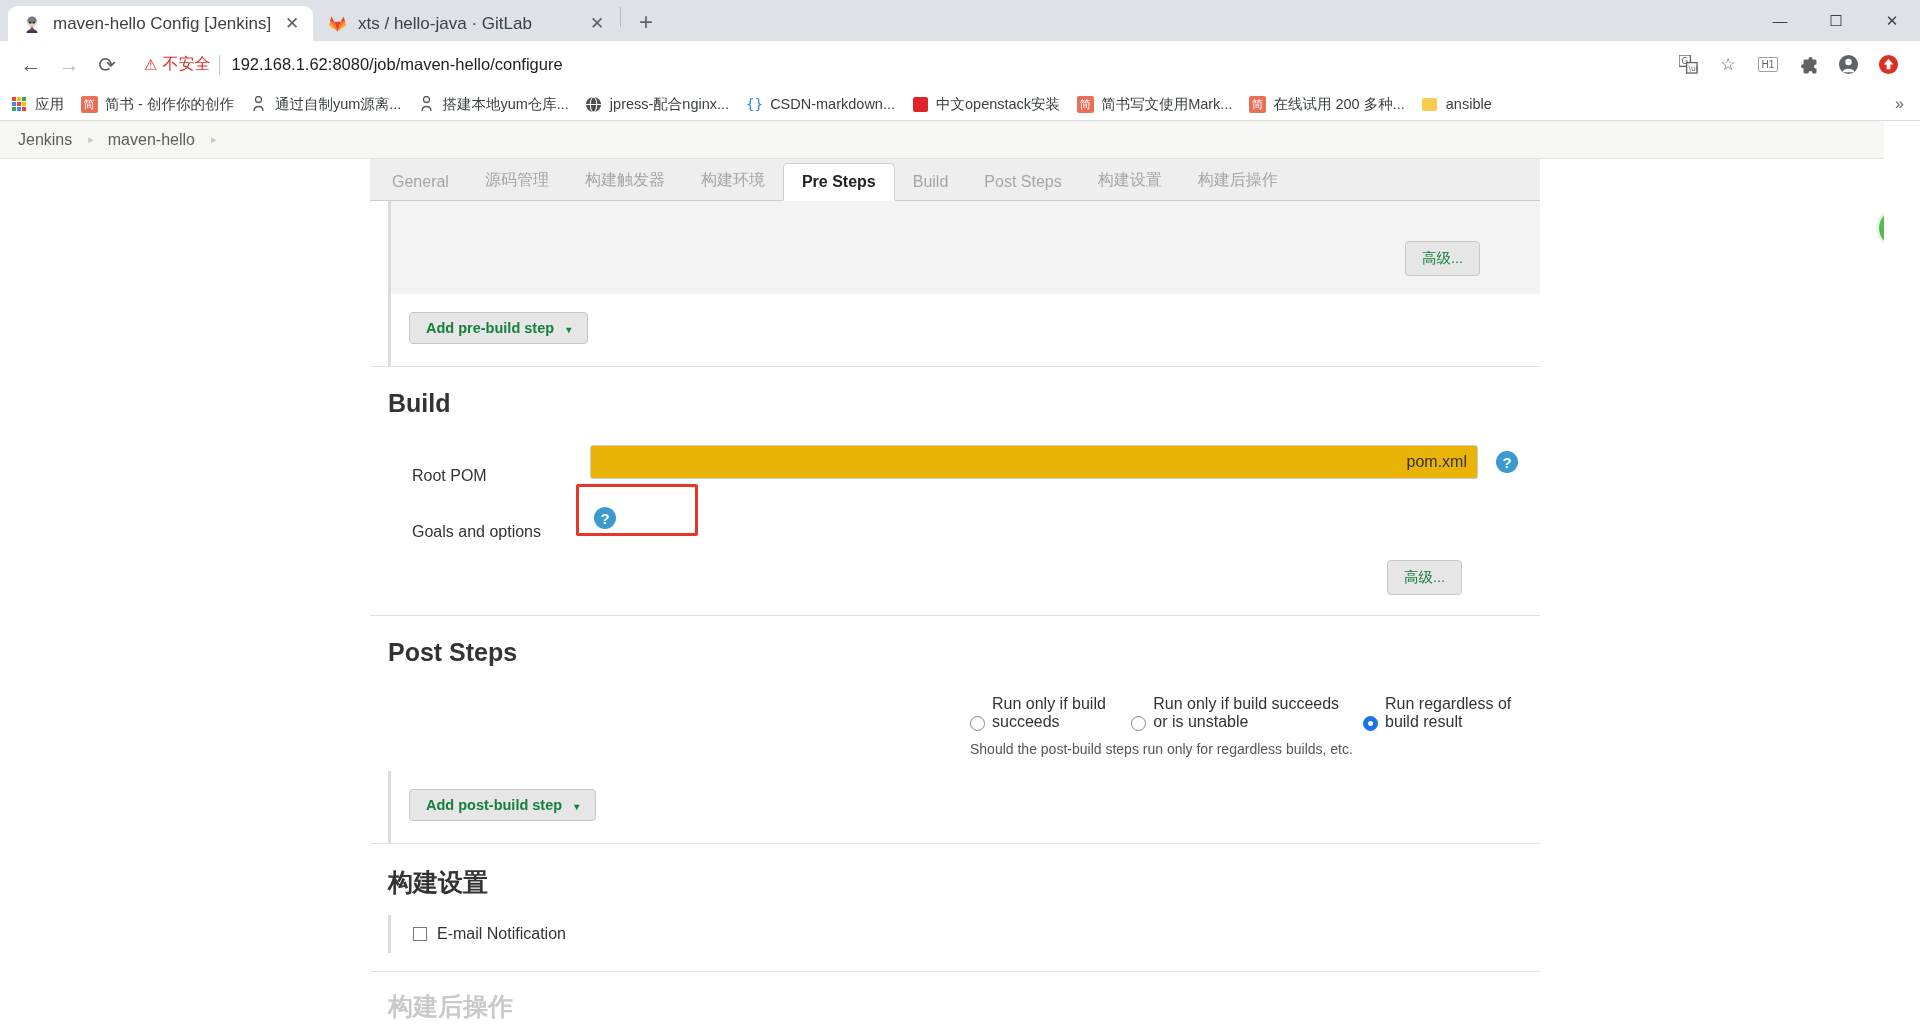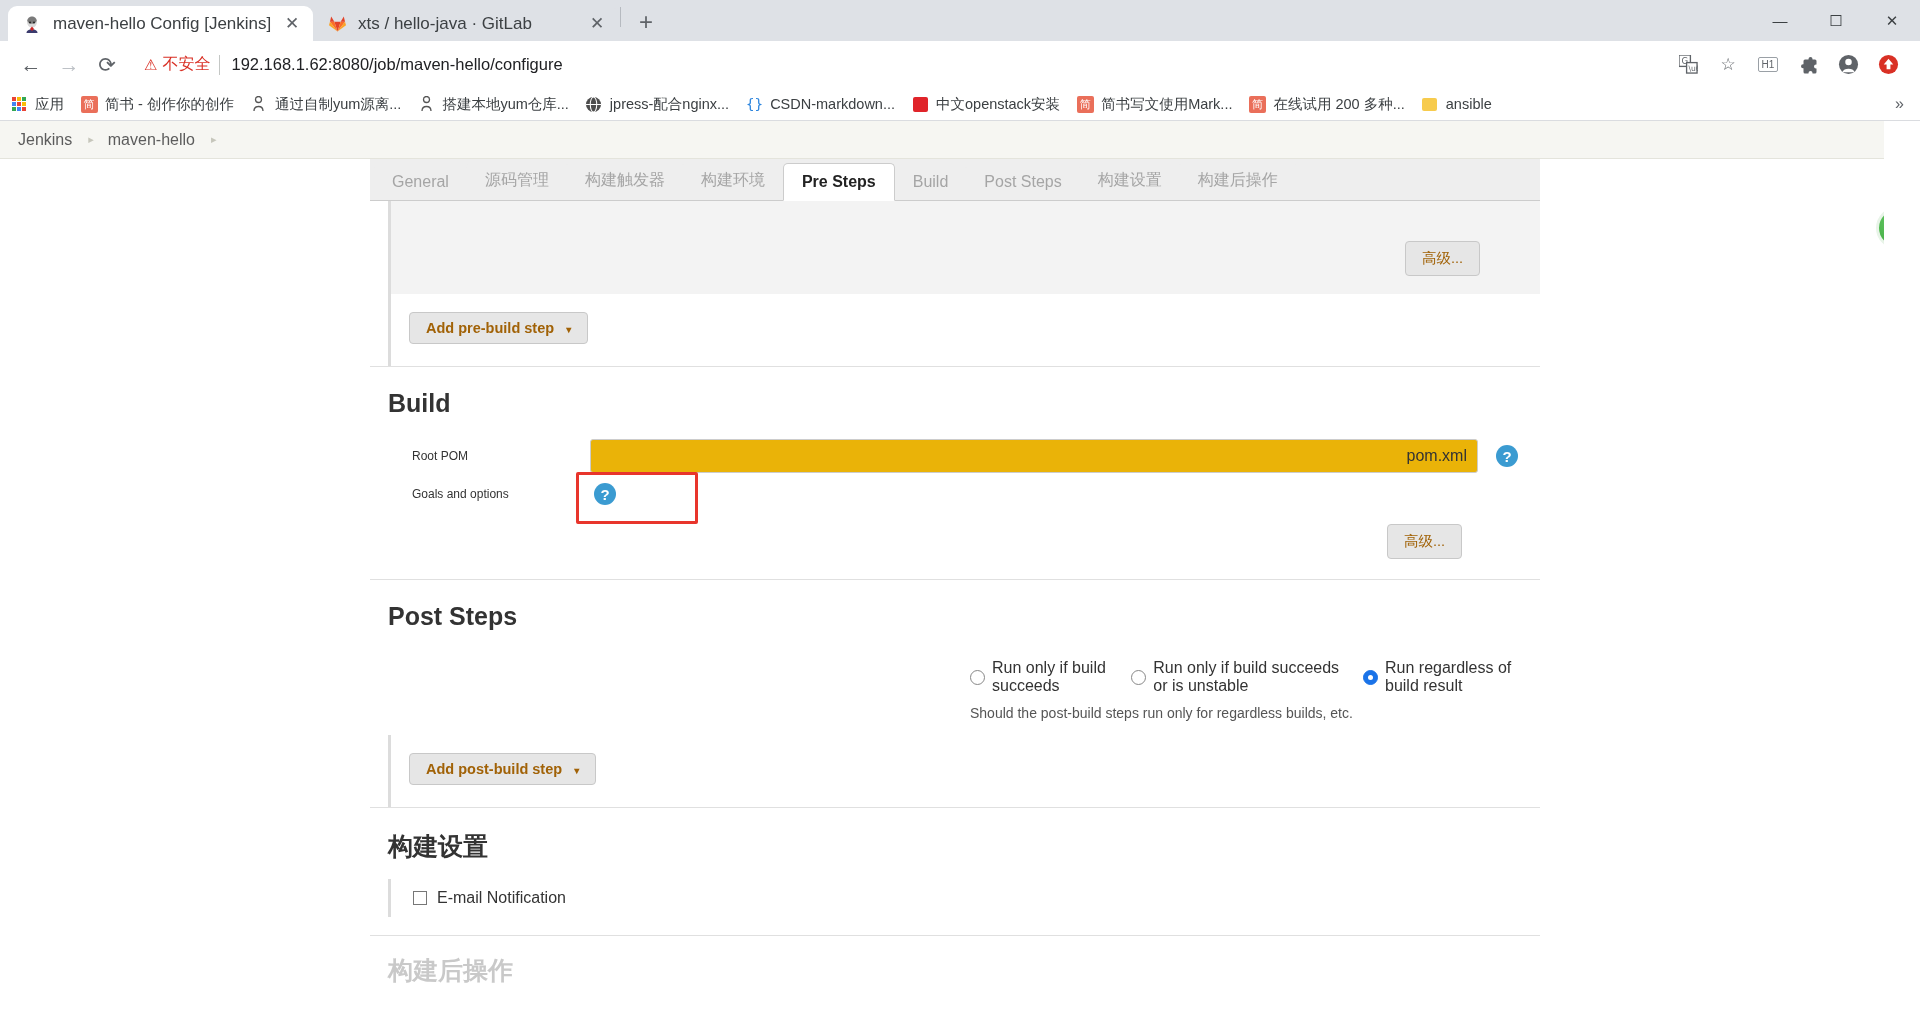--- a/index.html
+++ b/index.html
@@ -150,21 +150,21 @@
   .section-area { background:#fff; }
 
   .greyblock {
     background:#f3f3f3; margin: 0 0 0 18px; padding: 18px 0 18px 0;
     border-left: 3px solid #dcdcdc; position:relative;
   }
   .envline { padding-left: 94px; font-size:15.5px; color:#333; }
   .envline a { color:#4a1f8f; text-decoration:underline; }
   .btn-grey {
     display:inline-block; background:#e6e6e6; border:1px solid #c8c8c8;
-    border-radius:4px; padding:7px 16px; font-size:14.5px; color:#a16207;
+    border-radius:4px; padding:7px 16px; font-size:14.5px; color:#15803d;
     font-weight: bold;
   }
   .btn-grey.plain { font-weight: normal; }
   .adv-wrap { text-align:right; padding-right: 60px; }
 
   .addstep-wrap {
     padding: 18px 0 22px 18px; border-left:3px solid #dcdcdc; margin-left:18px;
     background:#fff;
   }
   .caret { font-size: 10px; margin-left: 8px; }
@@ -174,21 +174,21 @@
   h2.sect {
     font-size: 25px; color:#333; font-weight:bold;
     padding: 22px 0 16px 18px; font-family:"Liberation Sans", sans-serif;
   }
 
   .row {
     display:flex; align-items:center; padding: 5px 0 5px 0; position:relative;
   }
   .row .lbl {
     width: 220px; flex:0 0 220px; text-align:left; padding-left: 42px;
-    font-size: 12px; color:#333;
+    font-size: 16px; color:#333;margin-top:28px;
   }
   .row .fieldwrap { flex:1 1 auto; position:relative; padding-right: 14px; }
   .textinput {
     width: 100%; height: 34px; border:1px solid #ccc; border-radius:3px;
     padding: 0 10px; font-size:16px; color:#333;
     font-family:"Liberation Sans", sans-serif; background:#eab308;text-align:right;
   }
   .helpicon {
     width: 22px; height:22px; border-radius:50%;
     background:#3b9bd1; color:#fff; font-size:15px; font-weight:bold;
@@ -198,21 +198,21 @@
   .redbox {
     position:absolute; border: 3px solid #e8352c; border-radius:2px;
     pointer-events:none;
   }
   .redtext {
     position:absolute; color:#e8352c; font-size:18px; font-weight:bold;
     font-family:"DejaVu Sans", sans-serif;
   }
 
   .radio-row { display:flex; align-items:center; padding-left: 600px; margin-top: 12px;}
-  .radio-item { display:flex; align-items:center; margin-right: 14px; font-size:16px; color:#333;}
+  .radio-item { display:flex; align-items:flex-end; margin-right: 14px; font-size:16px; color:#333;}
   .radio {
     width:15px;height:15px;border-radius:50%;border:1px solid #888;
     background:#fff; margin-right:7px; flex:0 0 15px;
   }
   .radio.checked {
     background:#1a73e8; border-color:#1a73e8; position:relative;
   }
   .radio.checked::after{
     content:""; position:absolute; left:4px; top:4px; width:5px;height:5px;
     border-radius:50%; background:#fff;

